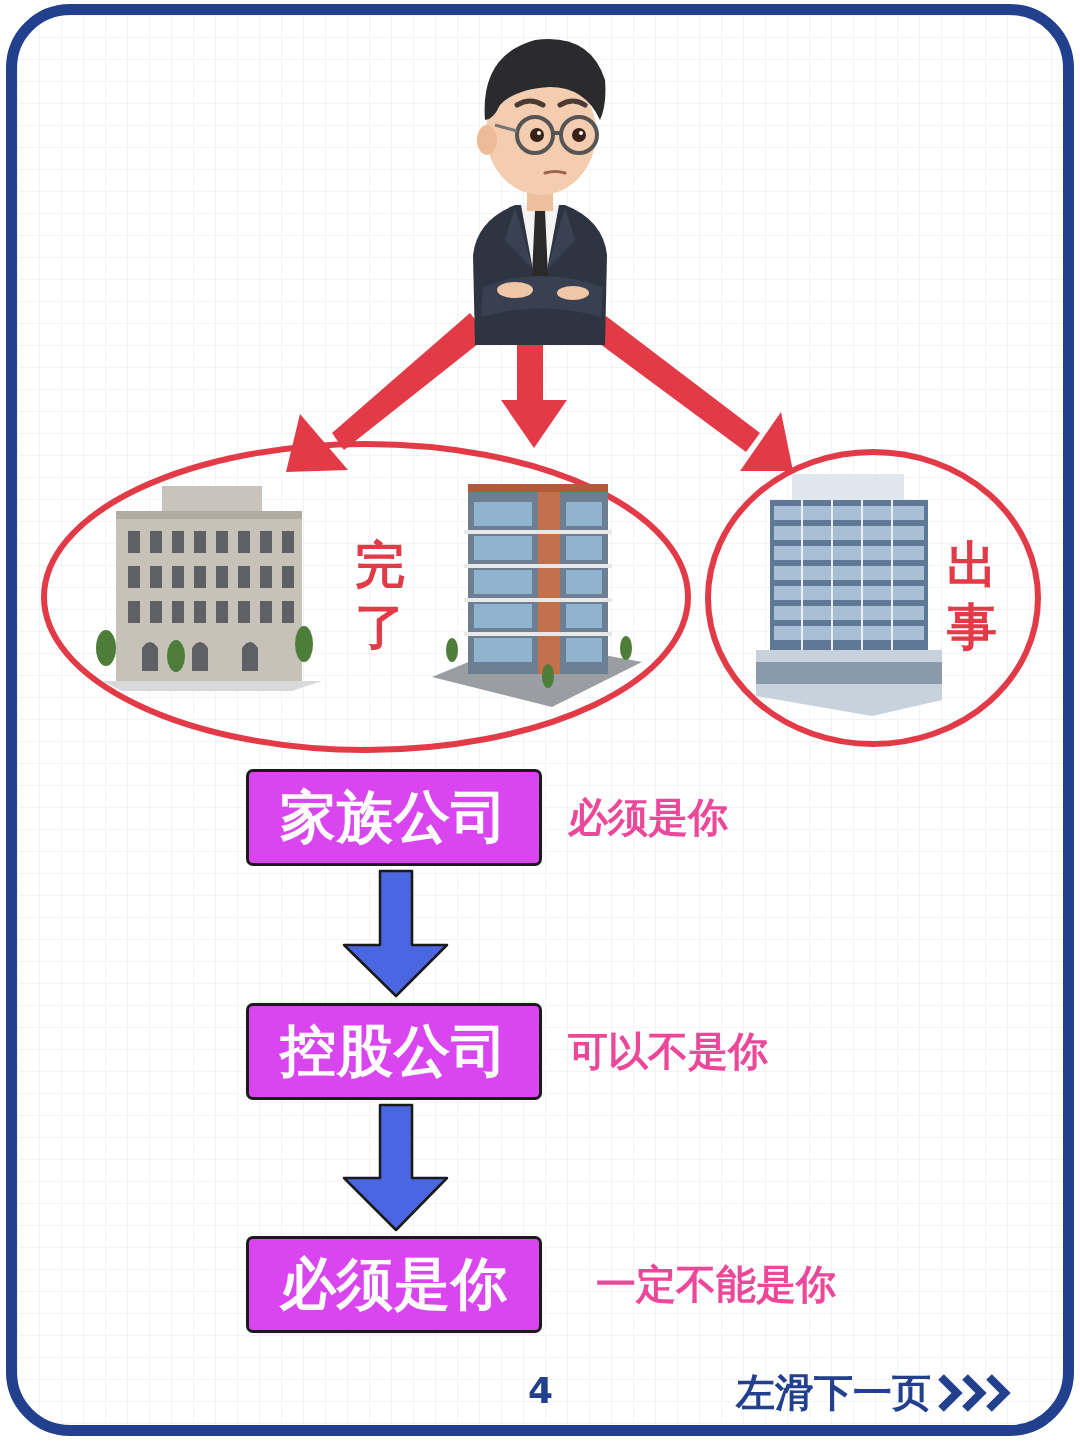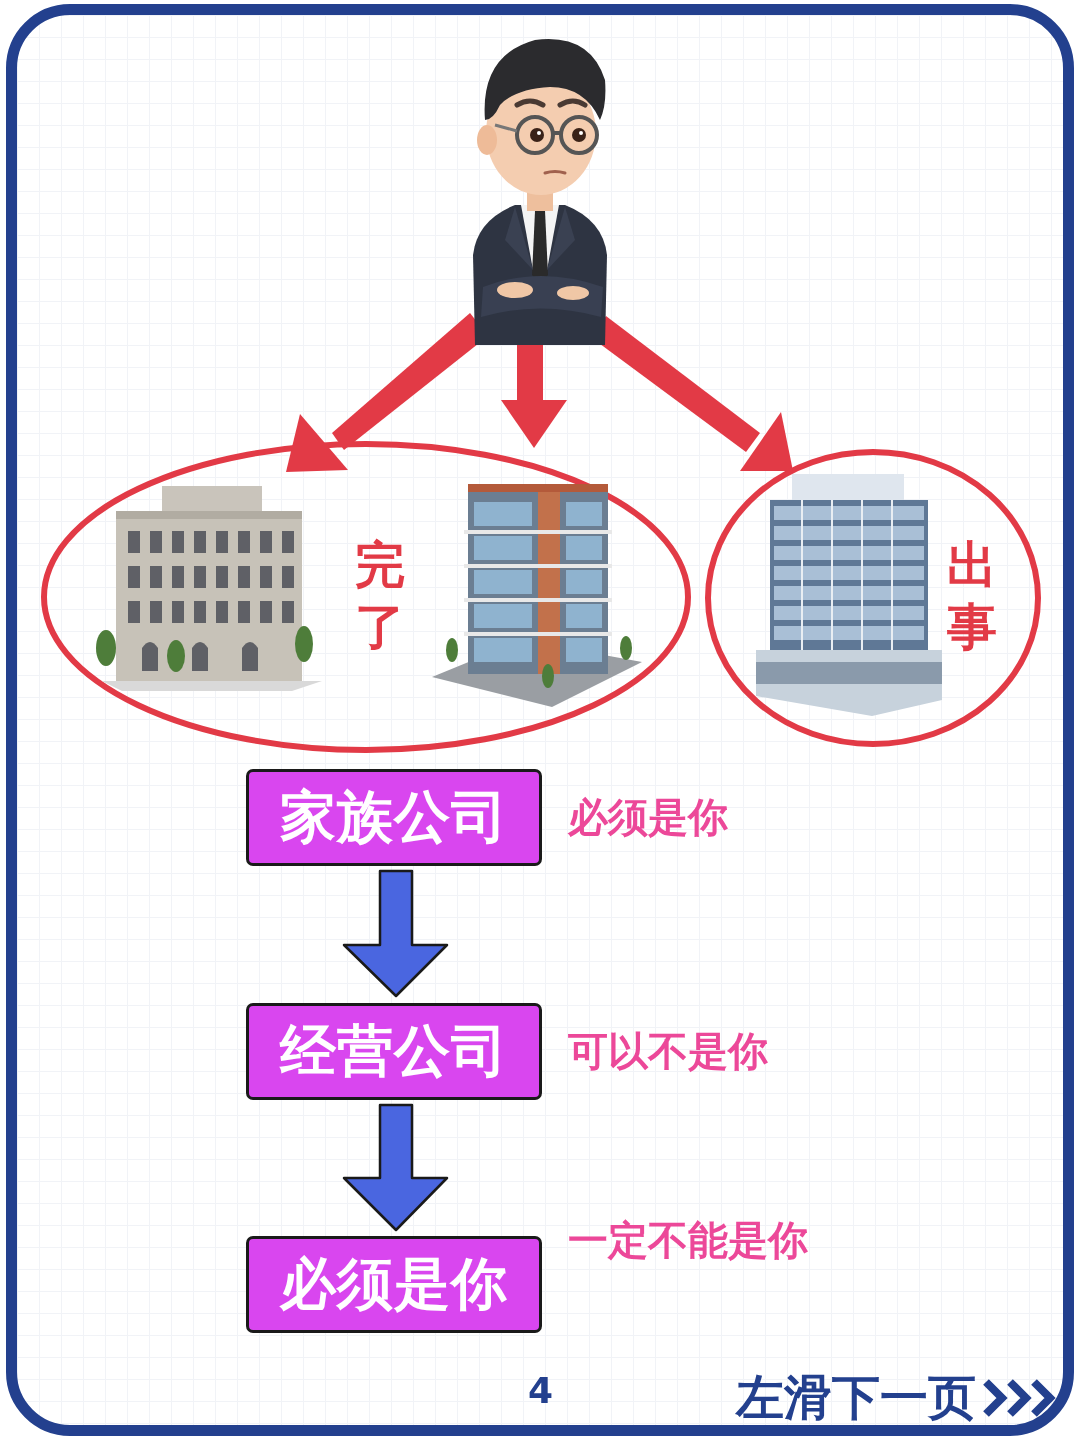--- a/index.html
+++ b/index.html
@@ -35,21 +35,21 @@
   }
   .company-note {
     position: absolute; left: 568px; font-weight: bold; font-size: 40px; color: #ec4899;
     height: 97px; display: flex; align-items: center;
   }
 
   .footer-page {
     position: absolute; left: 528px; top: 1370px; font-weight: bold; font-size: 36px; color: #23408e;
   }
   .footer-next {
-    position: absolute; left: 736px; top: 1366px; font-weight: bold; font-size: 48px; color: #23408e;
+    position: absolute; left: 736px; top: 1366px; font-weight: bold; font-size: 39px; color: #23408e;
     display: flex; align-items: center; gap: 4px;
   }
   .footer-next svg { display: block; }
 </style>
 </head>
 <body>
 
 <div class="frame"></div>
 
 <svg class="overlay" viewBox="0 0 1080 1442" width="1080" height="1442">
@@ -218,25 +218,25 @@
   <div>了</div>
 </div>
 <div class="red-label" style="left:942px;top:534px;">
   <div>出</div>
   <div>事</div>
 </div>
 
 <div class="company-box" style="top:769px;">家族公司</div>
 <div class="company-note" style="top:769px;">必须是你</div>
 
-<div class="company-box" style="top:1003px;">经营公司</div>
+<div class="company-box" style="top:1003px;">控股公司</div>
 <div class="company-note" style="top:1003px;">可以不是你</div>
 
 <div class="company-box" style="top:1236px;">必须是你</div>
-<div class="company-note" style="top:1192px;">一定不能是你</div>
+<div class="company-note" style="top:1236px;margin-left:28px;">一定不能是你</div>
 
 <div class="footer-page">4</div>
 <div class="footer-next">
   <span>左滑下一页</span>
   <svg width="82" height="44" viewBox="0 0 82 44">
     <g fill="none" stroke="#23408e" stroke-width="8" stroke-linejoin="miter" stroke-linecap="butt">
       <polyline points="6,6 22,22 6,38"></polyline>
       <polyline points="30,6 46,22 30,38"></polyline>
       <polyline points="54,6 70,22 54,38"></polyline>
     </g>

